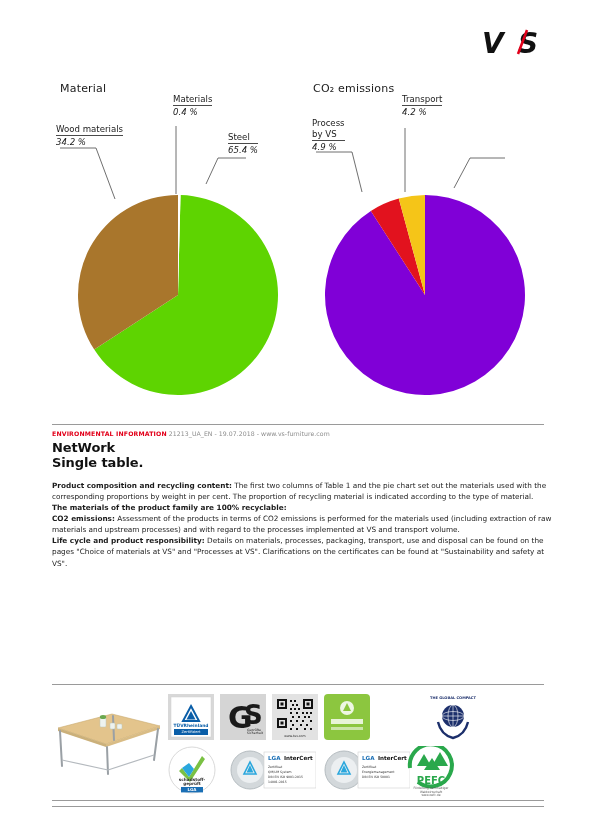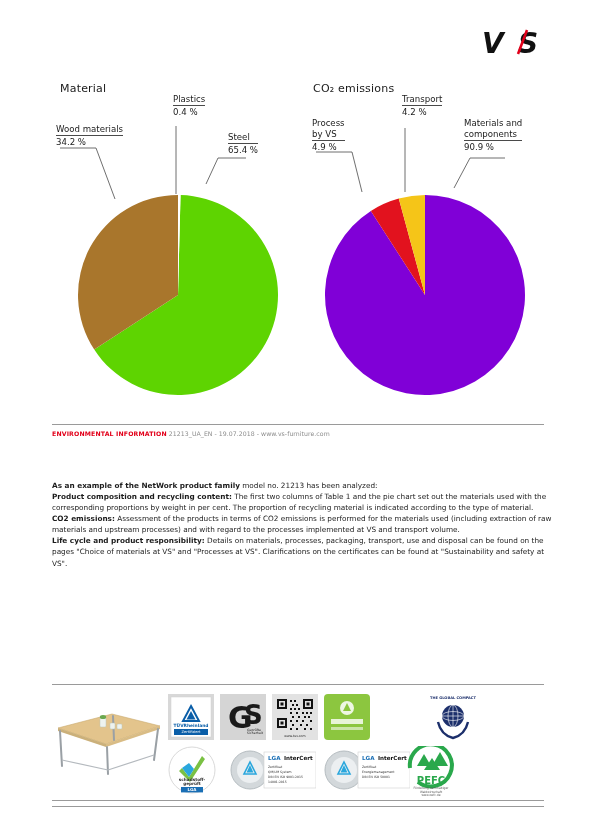--- a/index.html
+++ b/index.html
@@ -56,21 +56,21 @@
     font-size: 8.6px;
     line-height: 1.25;
     color: #1a1a1a;
     white-space: nowrap;
   }
   .callout .cap {
     display: block;
     border-bottom: .8px solid #4a4a4a;
     padding-bottom: .5px;
   }
-  .callout .val { display: block; padding-top: .5px; }
+  .callout .val { display: block; padding-top: .5px; font-style: italic; }
 
   
   .rule {
     position: absolute;
     left: 52px; width: 492px;
     border-top: .8px solid #9a9a9a;
   }
   .rule.top-doc { top: 424px; }
   .rule.pre-logos { top: 684px; }
   .rule.bottom1 { top: 800px; }
@@ -164,21 +164,21 @@
         </g>
       </svg>
 
       
       <div class="callout" style="left:-22px; top:-66px;">
         <span class="cap">Wood materials</span>
         <span class="val">34.2 %</span>
       </div>
       
       <div class="callout" style="left:95px; top:-96px;">
-        <span class="cap">Plastics</span>
+        <span class="cap">Materials</span>
         <span class="val">0.4 %</span>
       </div>
       
       <div class="callout" style="left:150px; top:-58px;">
         <span class="cap">Steel</span>
         <span class="val">65.4 %</span>
       </div>
     </div>
 
     <div class="pie-wrap right">
@@ -203,42 +203,41 @@
 
       <div class="callout" style="left:-18px; top:-72px;">
         <span class="cap" style="border-bottom:none">Process</span>
         <span class="cap">by VS</span>
         <span class="val">4.9 %</span>
       </div>
       <div class="callout" style="left:72px; top:-96px;">
         <span class="cap">Transport</span>
         <span class="val">4.2 %</span>
       </div>
-      <div class="callout" style="left:134px; top:-72px;">
-        <span class="cap" style="border-bottom:none">Materials and</span>
-        <span class="cap">components</span>
-        <span class="val">90.9 %</span>
-      </div>
     </div>
   </div>
 
   <div class="rule top-doc"></div>
 
   <div class="meta">
     <span class="strong">ENVIRONMENTAL INFORMATION</span>
     <span class="dim">21213_UA_EN - 19.07.2018 - www.vs-furniture.com</span>
   </div>
 
+  <div class="doc-title">
+    <div>NetWork</div>
+    <div>Single table.</div>
+  </div>
 
   <div class="body-text">
     <p>
-      <span class="b">As an example of the NetWork product family</span><span> model no. 21213 has been analyzed:</span>
+      <span class="b">Product composition and recycling content:</span><span> The first two columns of Table 1 and the pie chart set out the materials used with the corresponding proportions by weight in per cent. The proportion of recycling material is indicated according to the type of material.</span>
     </p>
     <p>
-      <span class="b">Product composition and recycling content:</span><span> The first two columns of Table 1 and the pie chart set out the materials used with the corresponding proportions by weight in per cent. The proportion of recycling material is indicated according to the type of material.</span>
+      <span class="b">The materials of the product family are 100% recyclable:</span>
     </p>
     <p>
       <span class="b">CO2 emissions:</span><span> Assessment of the products in terms of CO2 emissions is performed for the materials used (including extraction of raw materials and upstream processes) and with regard to the processes implemented at VS and transport volume.</span>
     </p>
     <p>
       <span class="b">Life cycle and product responsibility:</span><span> Details on materials, processes, packaging, transport, use and disposal can be found on the pages "Choice of materials at VS" and "Processes at VS". Clarifications on the certificates can be found at "Sustainability and safety at VS".</span>
     </p>
   </div>
 
   <div class="rule pre-logos"></div>

